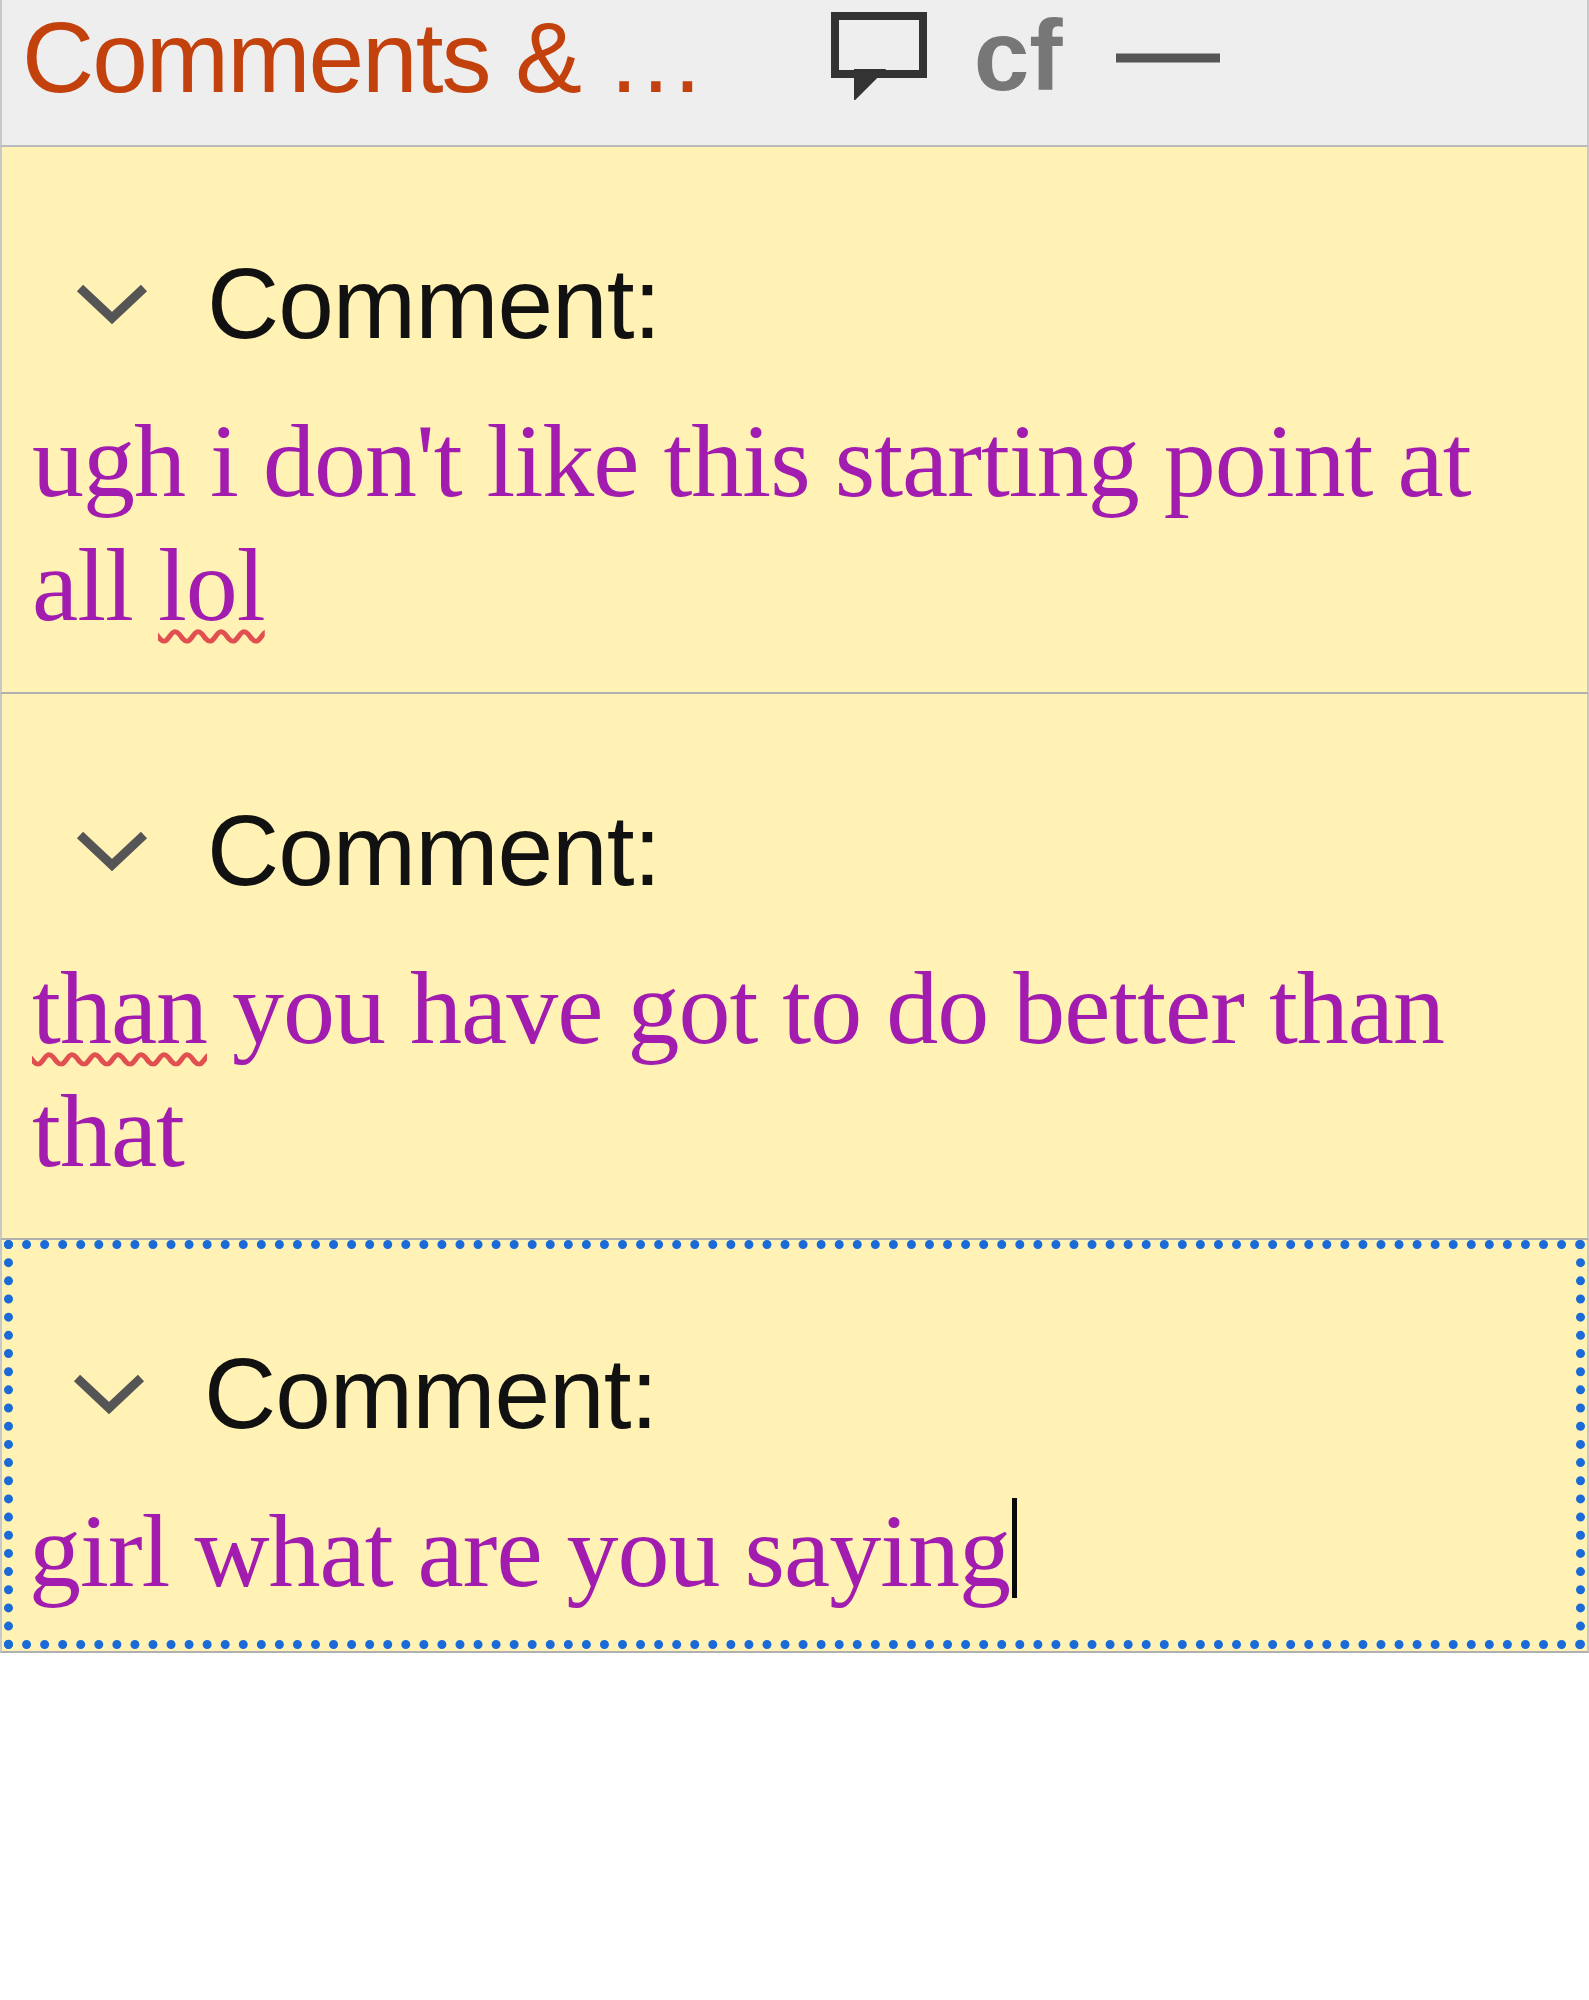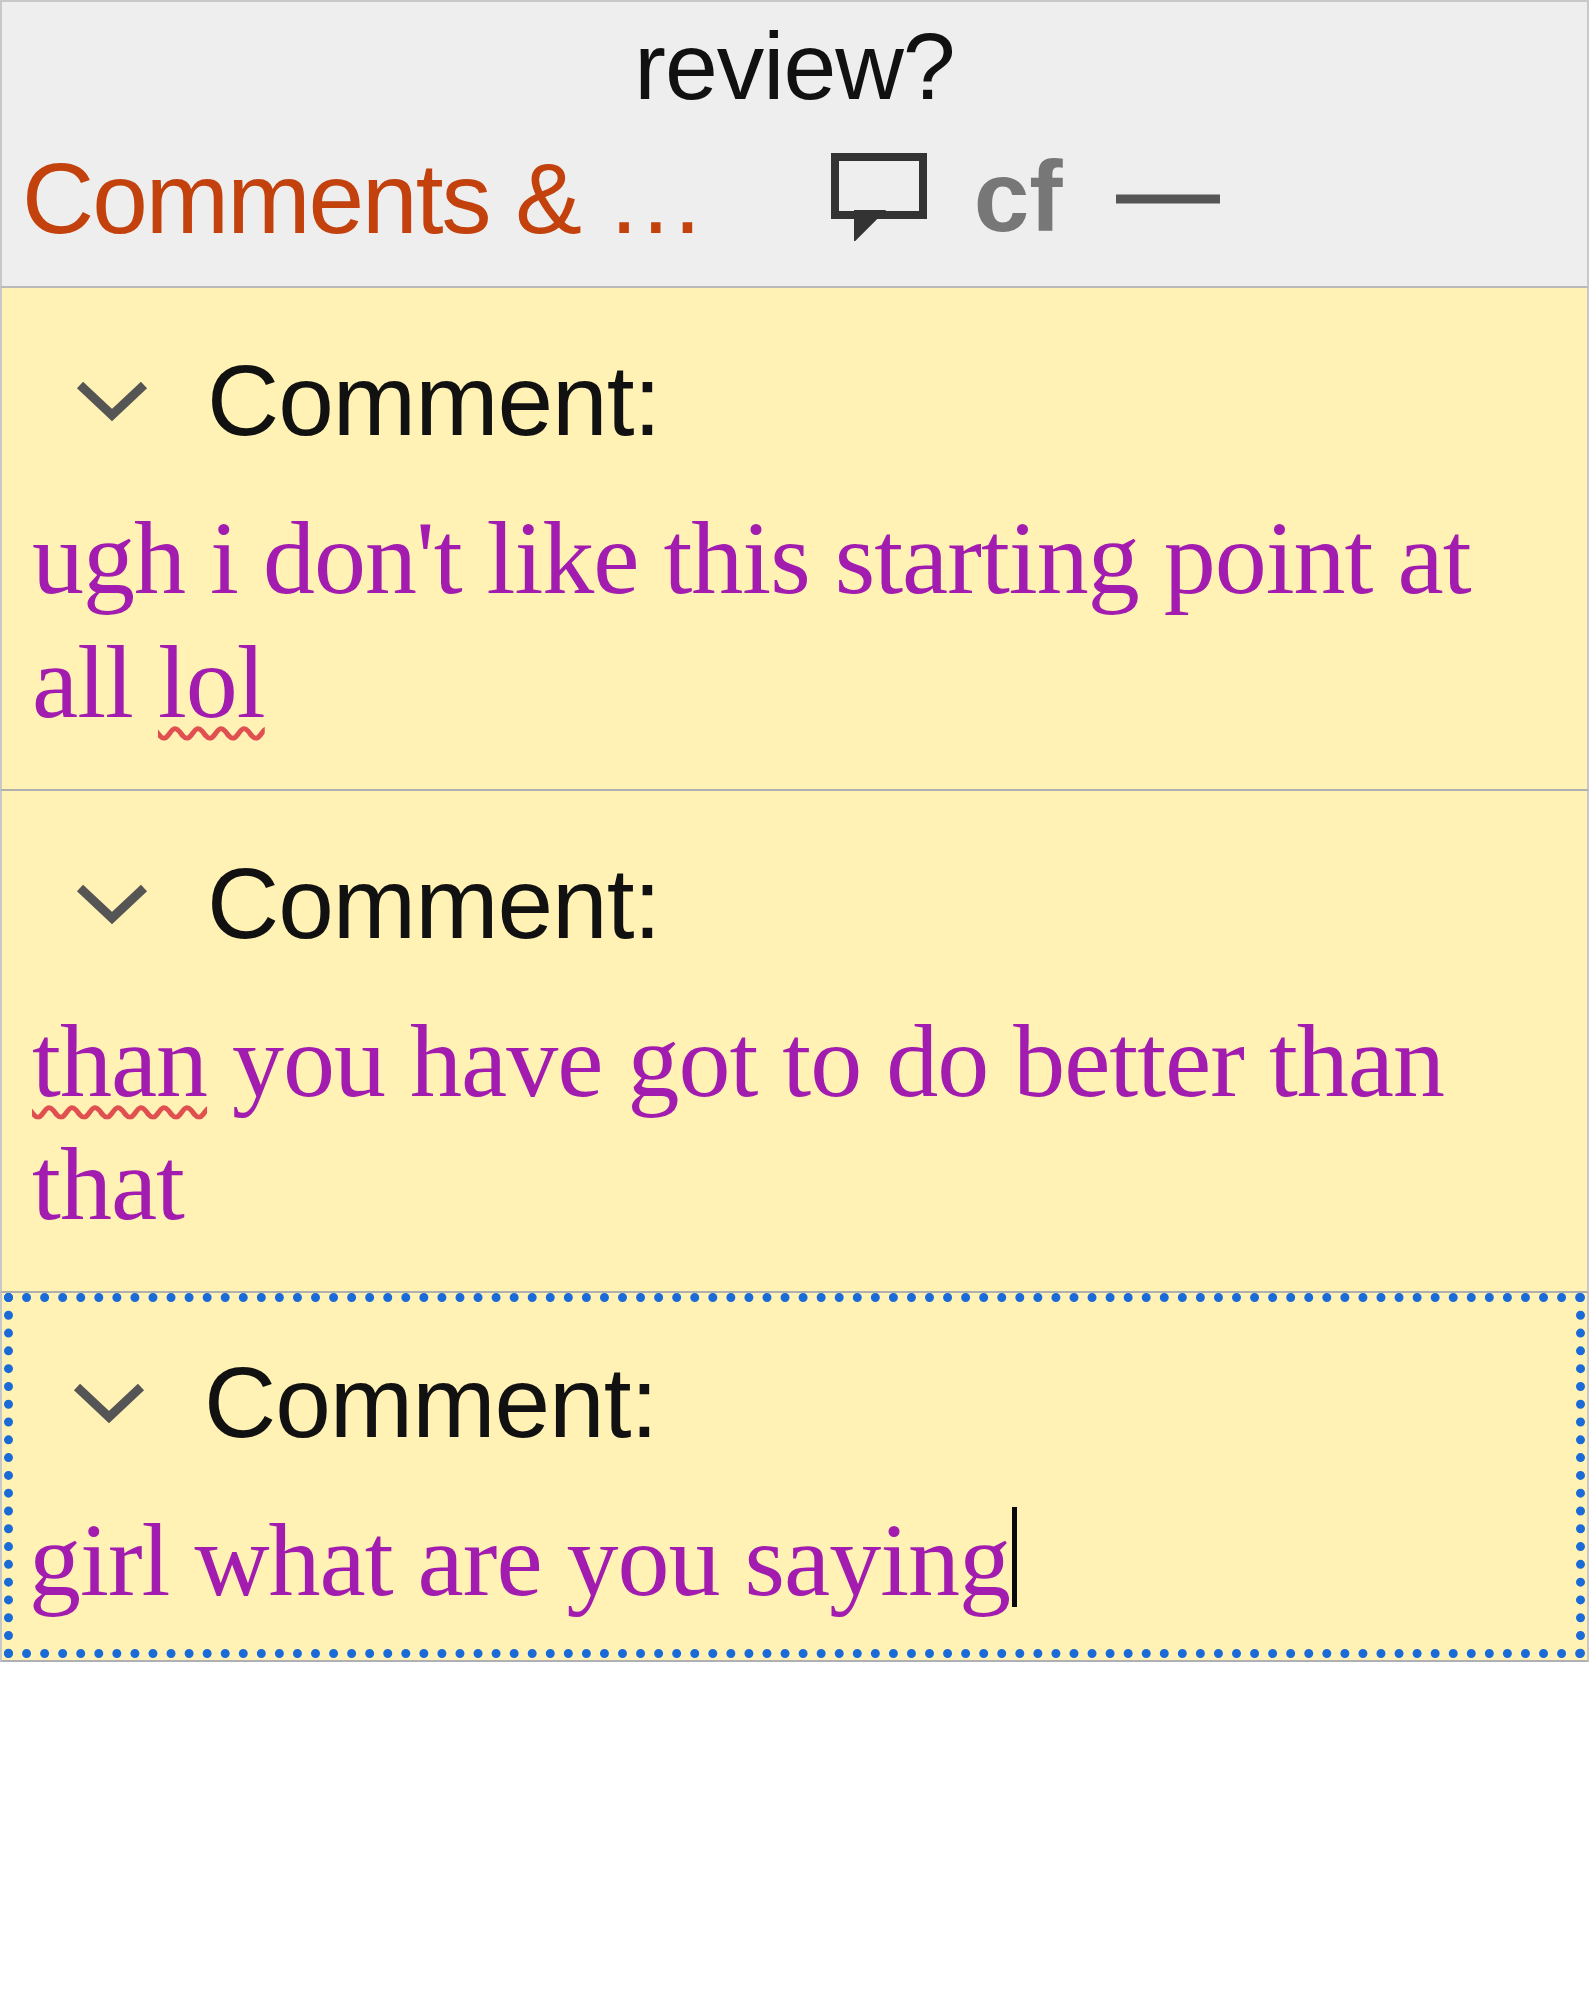--- a/index.html
+++ b/index.html
@@ -91,20 +91,21 @@
       border-right: 2px solid #c8c8c8;
       border-bottom: 2px solid #b0b0b0;
       padding: 55px 30px 45px 30px;
     }
     .comment-header {
       display: flex;
       align-items: center;
       gap: 55px;
       padding-left: 40px;
       margin-bottom: 38px;
+      margin-top: 44px;
     }
     .chevron-icon {
       width: 80px;
       height: 55px;
       display: flex;
       align-items: center;
       justify-content: center;
     }
     .comment-label {
       font-size: 100px;
@@ -148,23 +149,20 @@
       background: #0a0a0a;
       vertical-align: -12px;
       margin-left: 2px;
     }
   </style>
 </head>
 <body>
 
 <div class="panel">
 
-  <div class="header-top">
-    <div class="header-top-title">review?</div>
-  </div>
 
   <div class="toolbar">
     <div class="toolbar-label">Comments &amp; …</div>
     <div class="toolbar-spacer"></div>
     <div class="comment-icon">
       <svg width="100" height="90" viewBox="0 0 100 90">
         <rect x="6" y="6" width="88" height="58" fill="none" stroke="#333" stroke-width="8"></rect>
         <path d="M 28 62 L 28 84 L 50 62 Z" fill="#333" stroke="#333" stroke-width="6" stroke-linejoin="miter"></path>
       </svg>
     </div>

